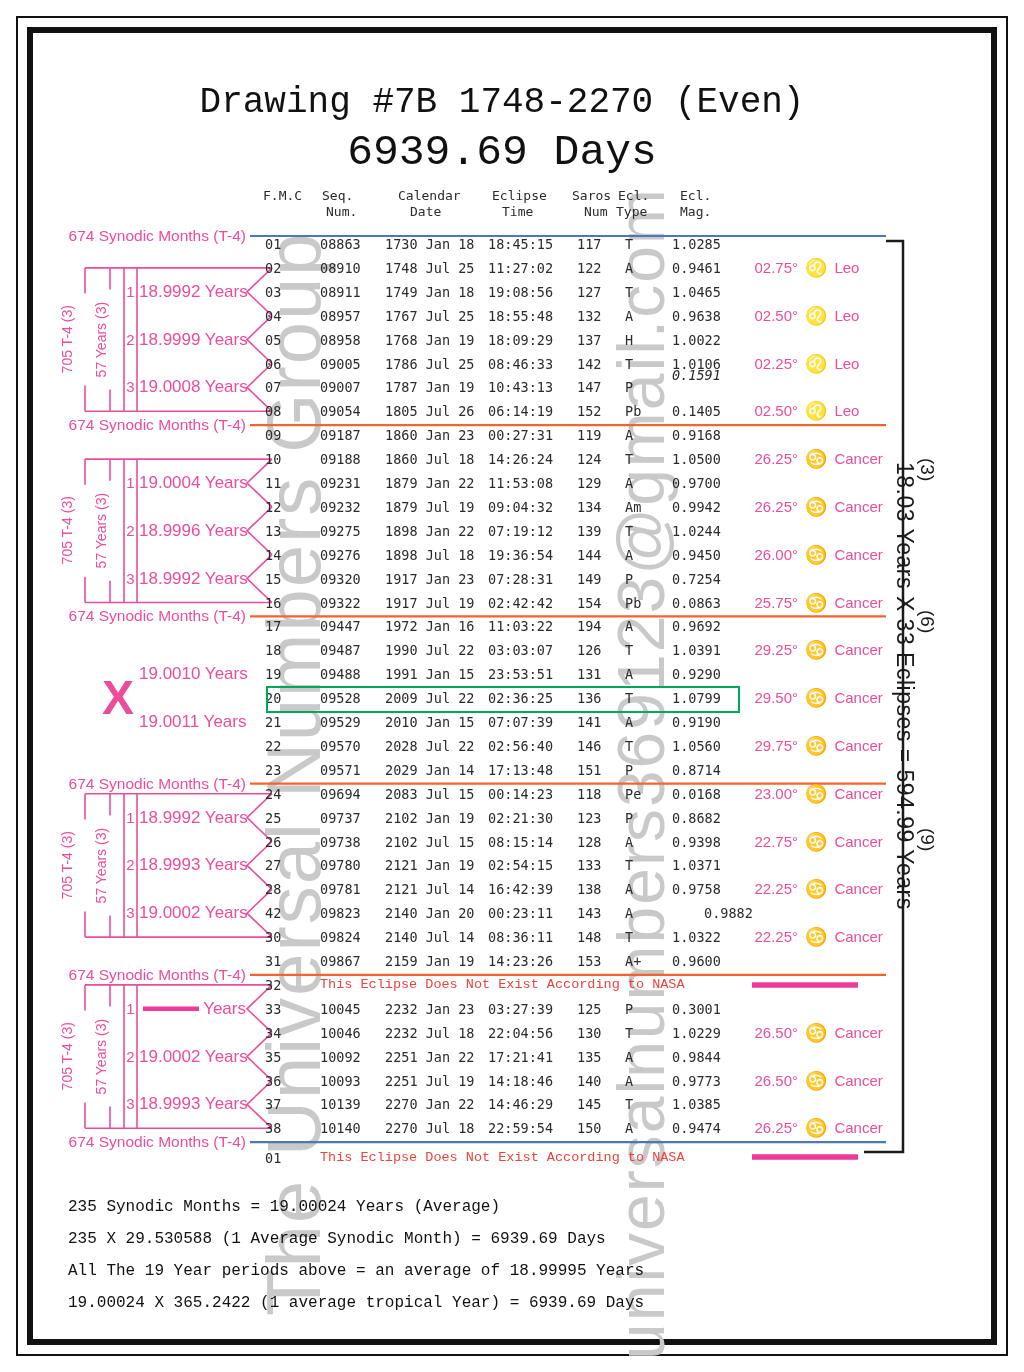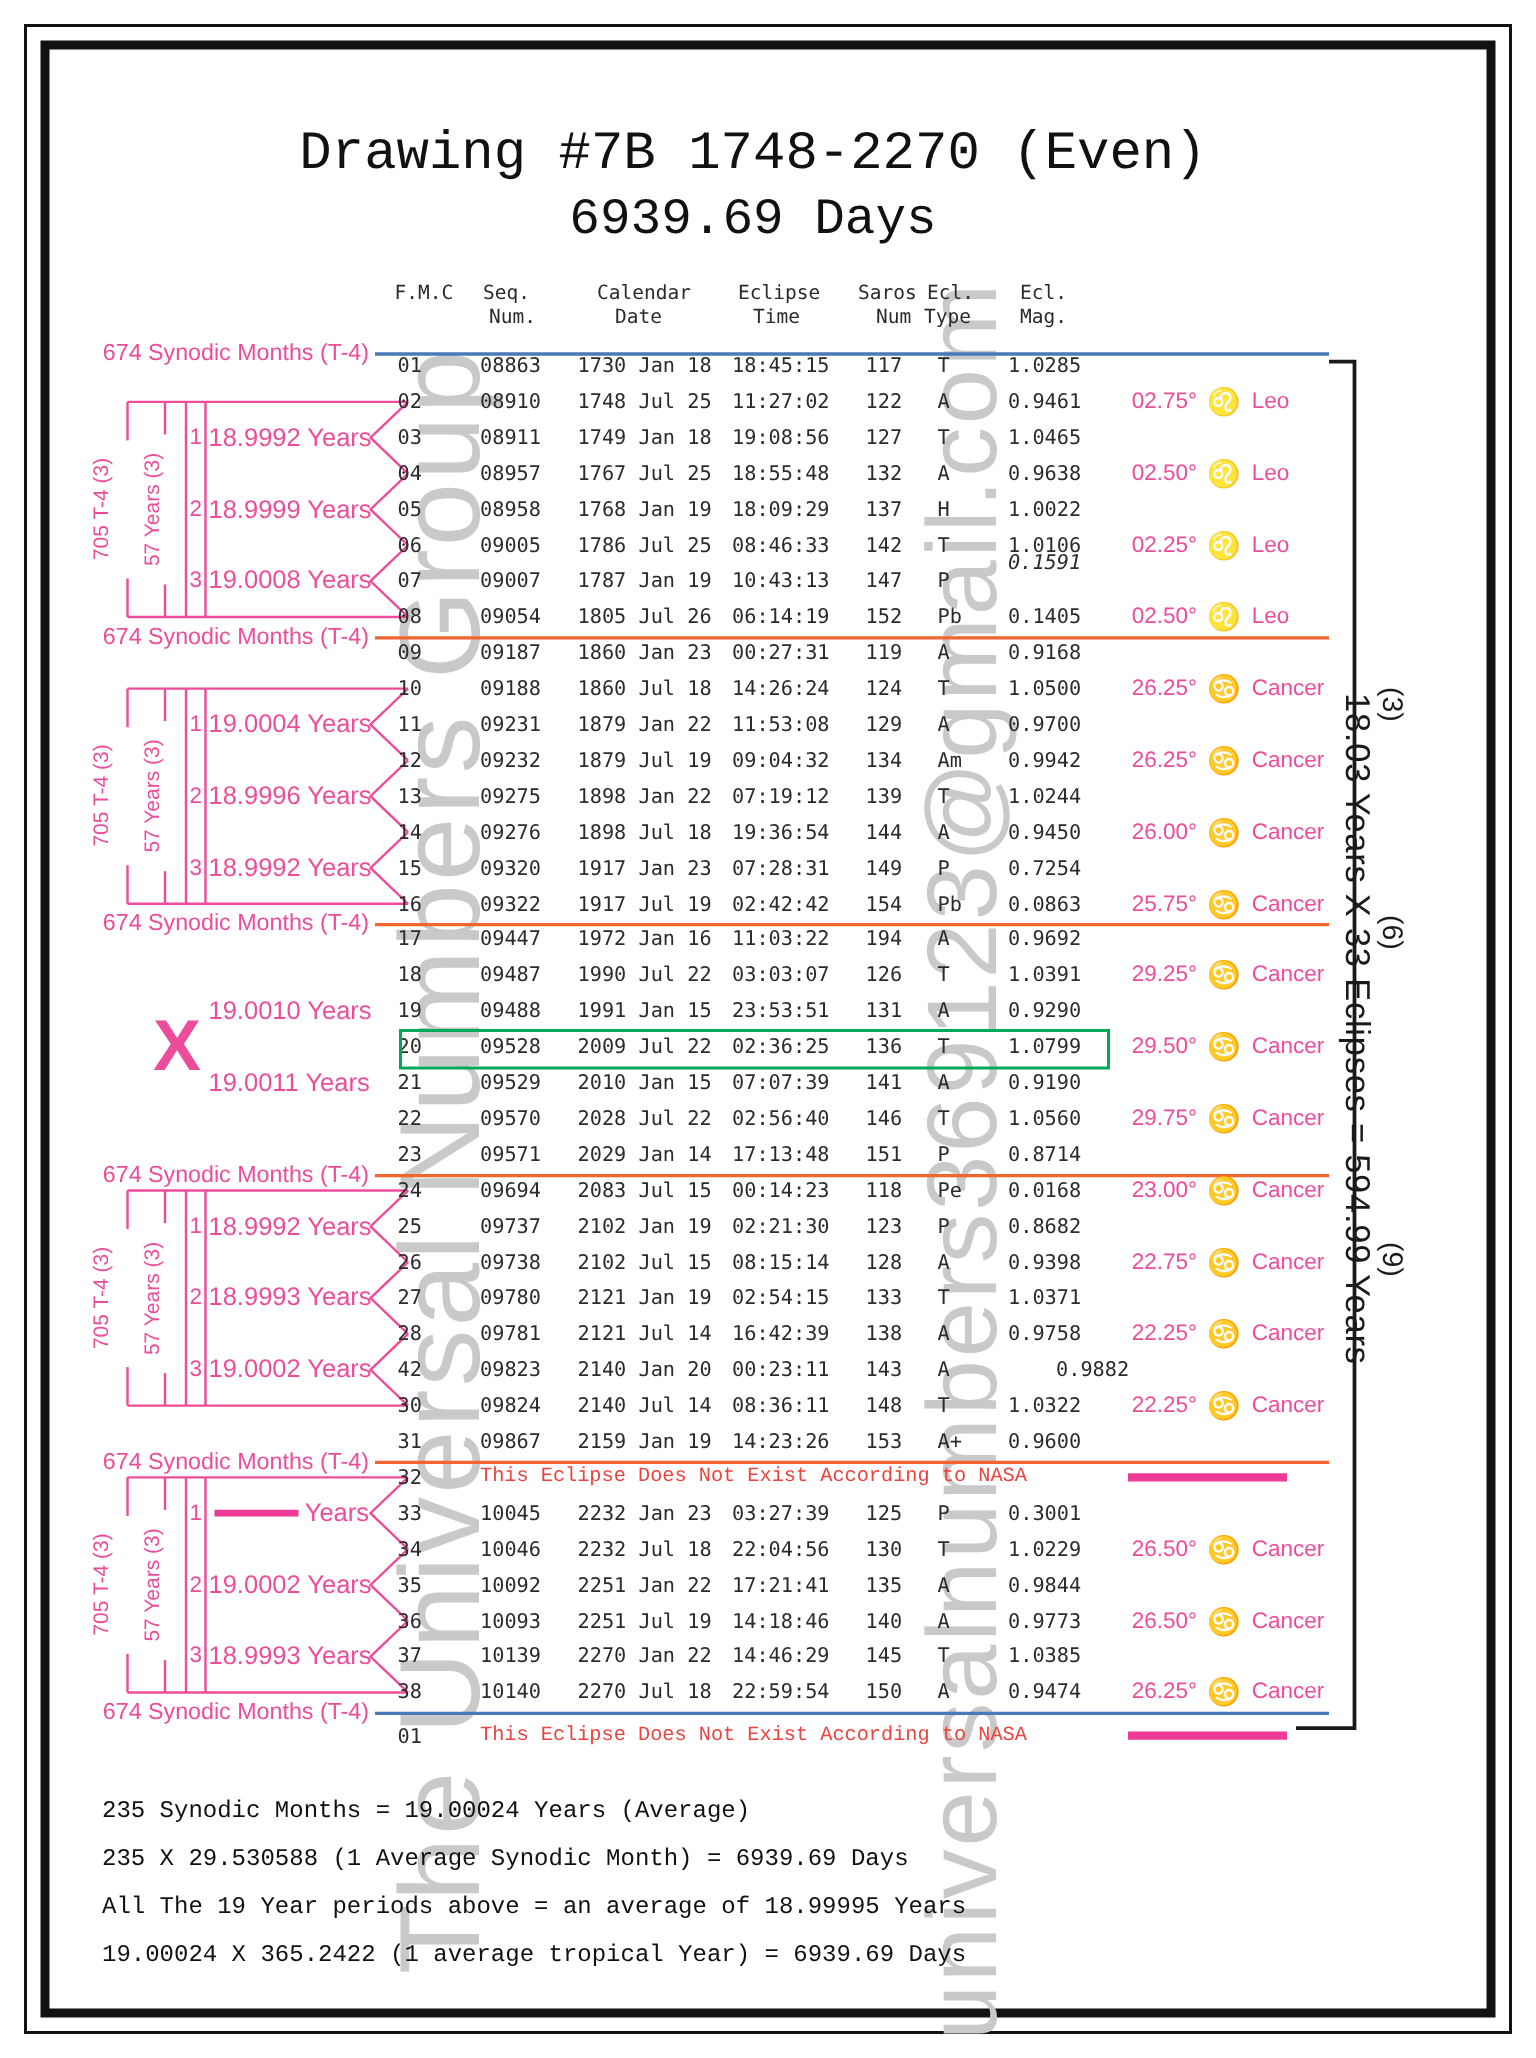--- a/index.html
+++ b/index.html
@@ -4,21 +4,21 @@
 <style>
   html,body{margin:0;padding:0;background:#ffffff;}
   #page{position:relative;width:1024px;height:1372px;background:#ffffff;overflow:hidden;
         font-family:"Liberation Sans",sans-serif;}
   .mono{font-family:"DejaVu Sans Mono",monospace;}
   .courier{font-family:"Liberation Mono",monospace;}
   .sans{font-family:"Liberation Sans",sans-serif;}
   .frame-outer{position:absolute;left:16px;top:16px;right:16px;bottom:16px;border:2px solid #111;}
   .frame-inner{position:absolute;left:27px;top:27px;right:27px;bottom:27px;border:6px solid #111;}
   .title{position:absolute;left:0;top:82px;width:1004px;text-align:center;font-size:36px;color:#111;z-index:3;}
-  .subtitle{position:absolute;left:0;top:128px;width:1004px;text-align:center;font-size:34px;color:#111;z-index:3;}
+  .subtitle{position:absolute;left:0;top:128px;width:1004px;text-align:center;font-size:43px;color:#111;z-index:3;}
   .wm{position:absolute;writing-mode:vertical-rl;transform:rotate(180deg);color:#c9c9c9;z-index:1;
       letter-spacing:2px;line-height:1;}
   .wm-left{left:256px;top:72px;height:1244px;width:94px;font-size:76px;}
   .wm-right{left:608px;top:158px;height:1202px;width:88px;font-size:66px;}
   .vtext-main{position:absolute;left:884px;top:462px;height:505px;width:34px;writing-mode:vertical-rl;
       font-size:23px;color:#1a1a1a;z-index:3;letter-spacing:0.5px;}
   .vsup{position:absolute;left:912px;width:26px;writing-mode:vertical-rl;font-size:19px;color:#1a1a1a;z-index:3;}
   .footer-line{position:absolute;left:68px;width:930px;height:30px;line-height:30px;font-size:16px;color:#111;z-index:3;}
   #lines{position:absolute;left:0;top:0;z-index:2;}
   .cell{position:absolute;font-size:13.5px;line-height:24px;height:24px;color:#2b2b2b;z-index:3;white-space:pre;}

